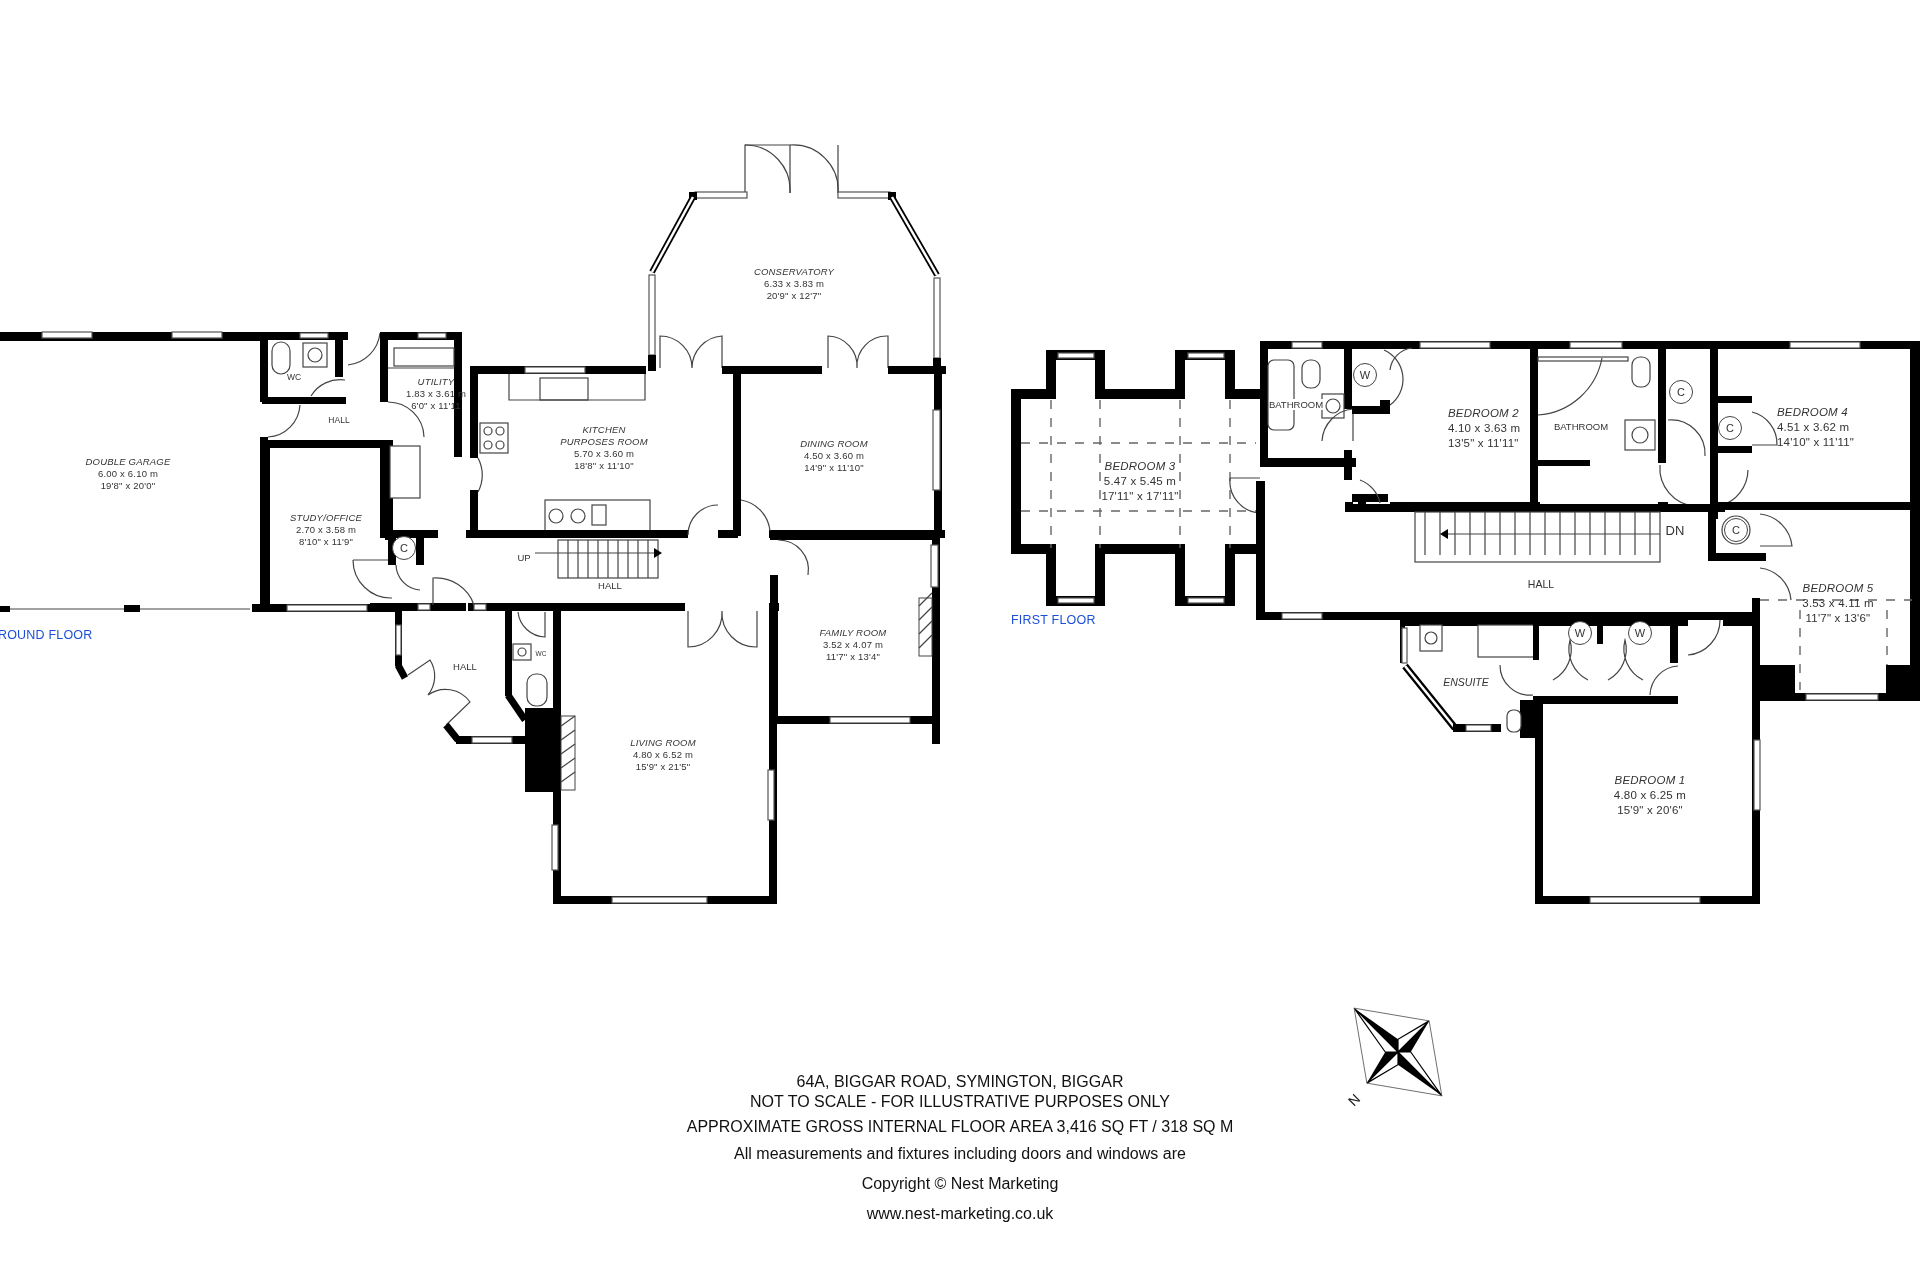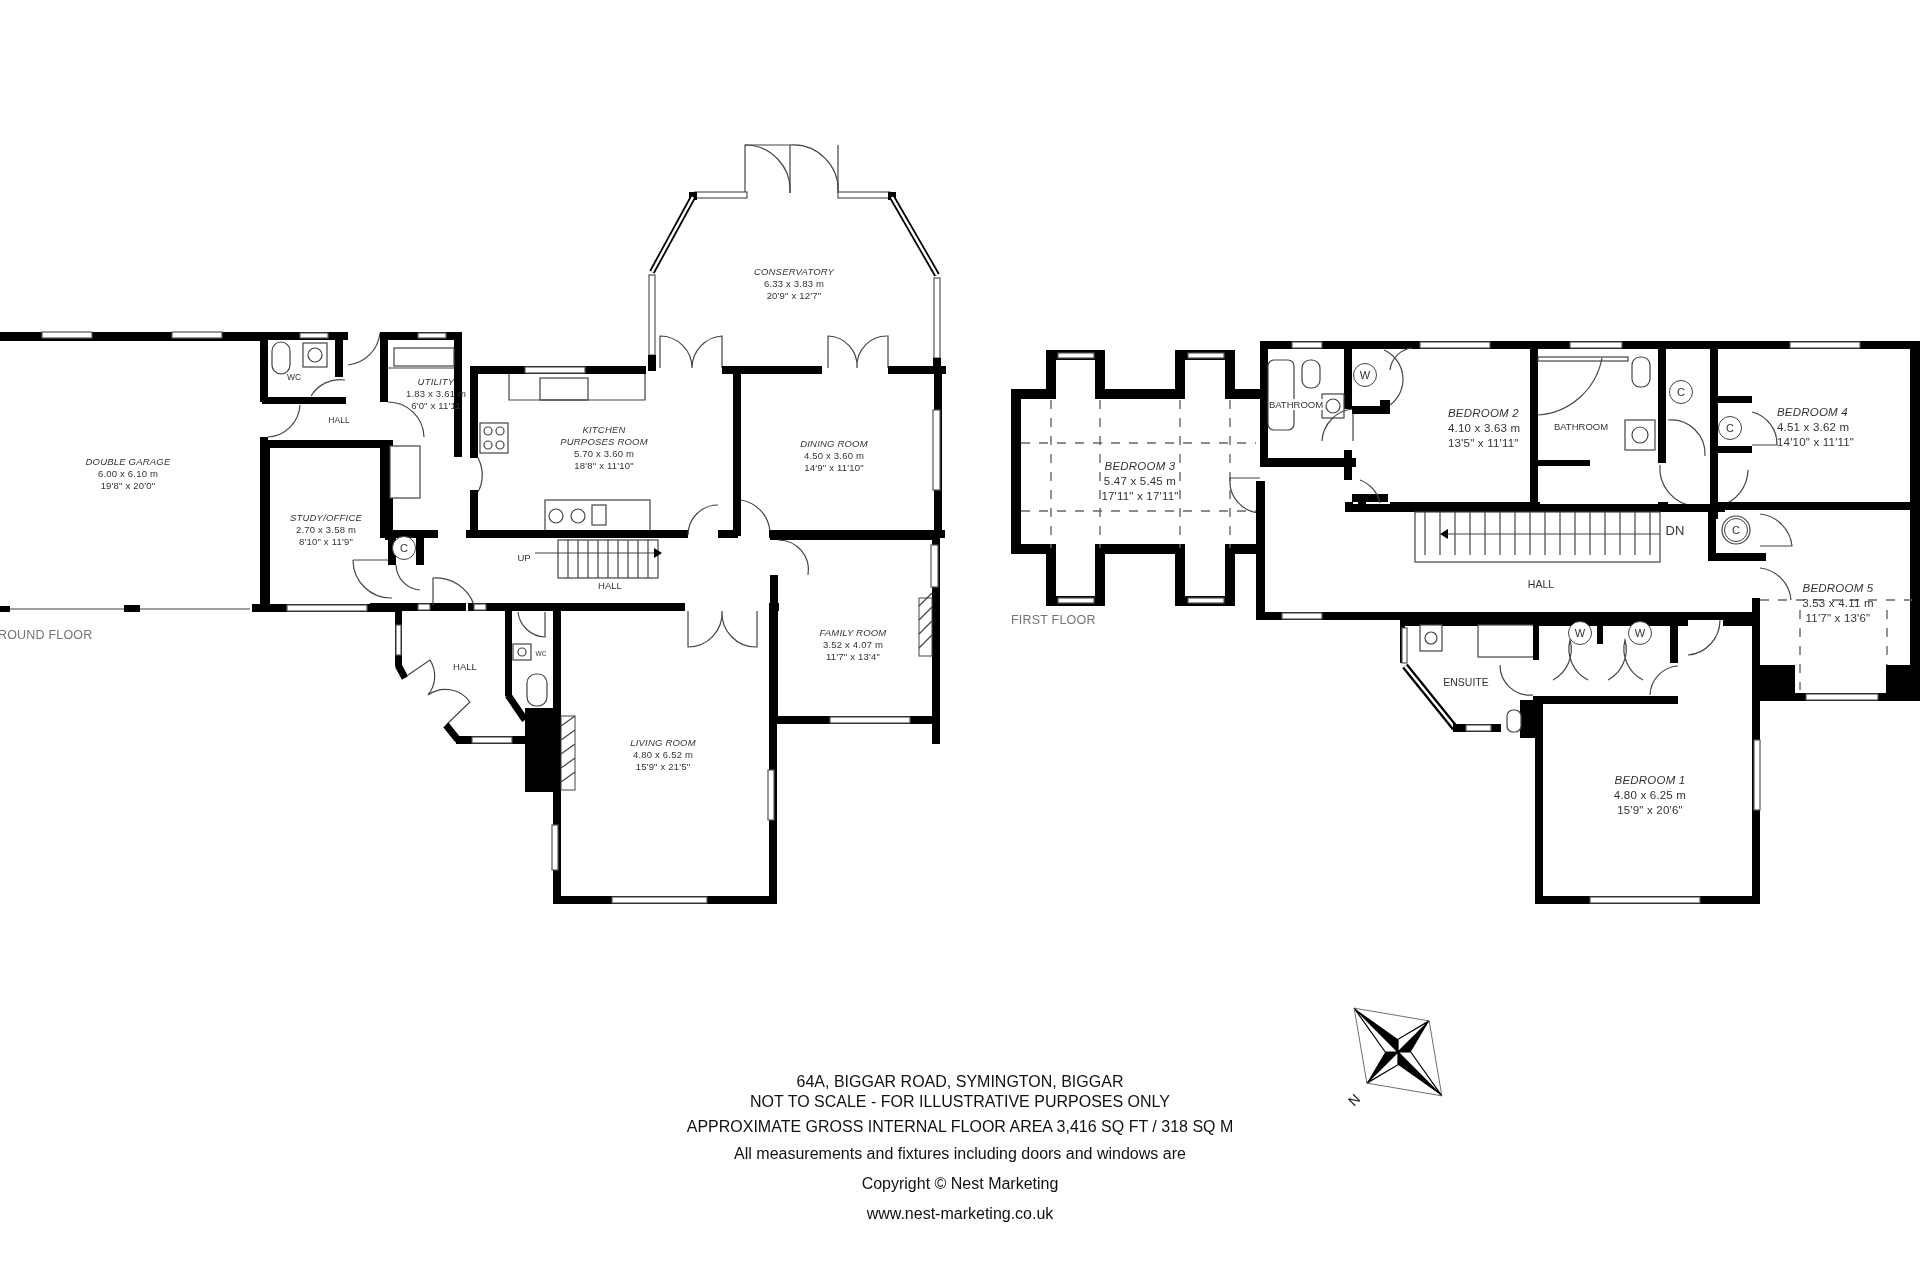--- a/index.html
+++ b/index.html
@@ -10,21 +10,21 @@
   .win { fill:#fff; stroke:#555; stroke-width:1.2; }
   .thin { stroke:#444; stroke-width:1.2; fill:none; }
   .dash { stroke:#666; stroke-width:1.4; fill:none; stroke-dasharray:9 9; }
   .fixture { stroke:#444; stroke-width:1.2; fill:#fff; }
   .hatch { stroke:#444; stroke-width:1; fill:#fff; }
   .lbl { position:absolute; text-align:center; transform:translateX(-50%); font-size:9.5px; line-height:12px; color:#333; white-space:nowrap; letter-spacing:0.2px; }
   .lbl.big { font-size:11.5px; line-height:15px; }
   .lbl .name { display:block;font-style:italic; }
   .lbl .dim { display:block; }
   .small-lbl { position:absolute; font-size:8.5px; color:#333; transform:translateX(-50%); white-space:nowrap; }
-  .floor-lbl { position:absolute; font-size:12.5px; color:#737373; white-space:nowrap; letter-spacing:0.2px; }
+  .floor-lbl { position:absolute; font-size:12.5px; color:#1d4ed8; white-space:nowrap; letter-spacing:0.2px; }
   .circ-lbl { position:absolute; width:22px; height:22px; border:1.3px solid #444; border-radius:50%; font-size:11px; line-height:22px; text-align:center; color:#333; background:#fff; transform:translate(-50%,-50%); }
   #footer { position:absolute; left:0; right:0; top:1072px; text-align:center; color:#111; }
   #footer div { font-size:16px; line-height:21px; }
   #footer .d1 { font-size:16px; line-height:20px; }
   #footer .notes { font-size:16px; line-height:27px; margin-top:3px; }
   .compass-n { position:absolute; left:1349px; top:1092px; font-size:14px; color:#222; transform:rotate(-45deg); }
 </style>
 </head>
 <body>
 
@@ -415,21 +415,21 @@
   <span class="dim">4.51 x 3.62 m</span>
   <span class="dim">14'10" x 11'11"</span>
 </div>
 <div class="small-lbl" style="left:1541px; top:578px; font-size:10.5px;">HALL</div>
 <div class="small-lbl" style="left:1675px; top:523px; font-size:13px;">DN</div>
 <div class="lbl big" style="left:1838px; top:581px;">
   <span class="name">BEDROOM 5</span>
   <span class="dim">3.53 x 4.11 m</span>
   <span class="dim">11'7" x 13'6"</span>
 </div>
-<div class="small-lbl" style="left:1466px; top:676px; font-size:10.5px;">ENSUITE</div>
+<div class="small-lbl" style="left:1466px; top:676px; font-size:10.5px;font-style:italic;">ENSUITE</div>
 <div class="lbl big" style="left:1650px; top:773px;">
   <span class="name">BEDROOM 1</span>
   <span class="dim">4.80 x 6.25 m</span>
   <span class="dim">15'9" x 20'6"</span>
 </div>
 <div class="circ-lbl" style="left:1365px; top:375px;">W</div>
 <div class="circ-lbl" style="left:1580px; top:633px;">W</div>
 <div class="circ-lbl" style="left:1640px; top:633px;">W</div>
 <div class="circ-lbl" style="left:1681px; top:392px;">C</div>
 <div class="circ-lbl" style="left:1730px; top:428px;">C</div>

